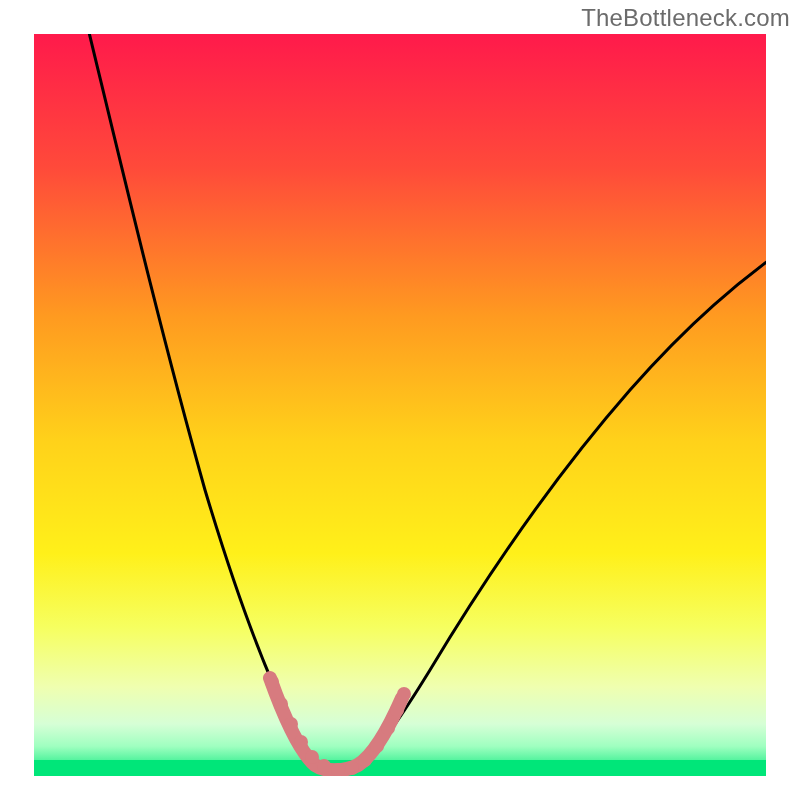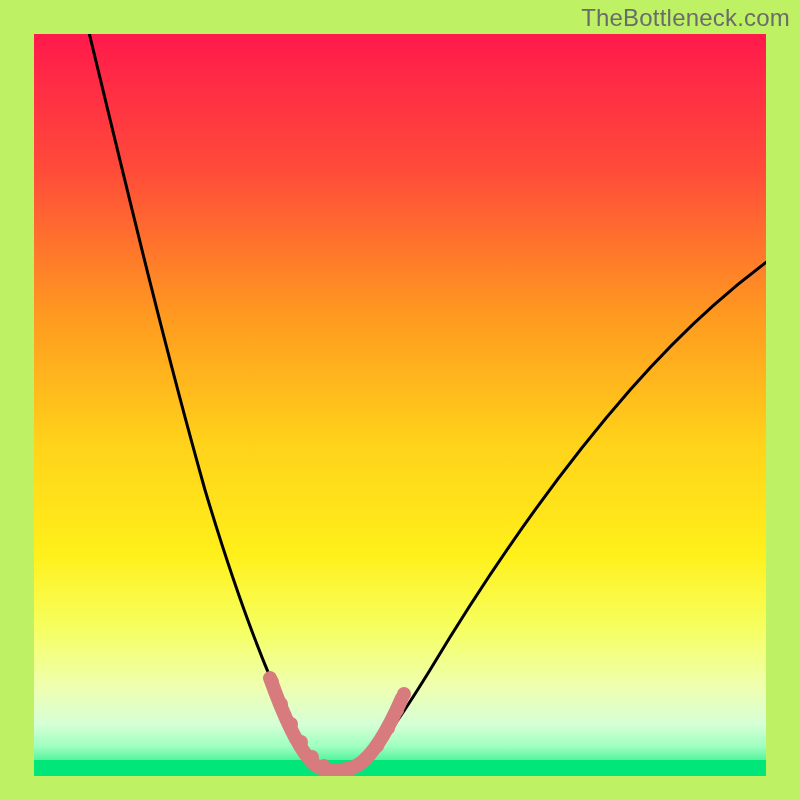--- a/index.html
+++ b/index.html
@@ -10,21 +10,21 @@
     background: #000;
     overflow: hidden;
     font-family: Arial, Helvetica, sans-serif;
   }
   .frame {
     position: absolute;
     left: 0;
     top: 0;
     width: 800px;
     height: 800px;
-    background: #bef264;
+    background: #ffffff;
   }
   .watermark {
     position: absolute;
     top: 4px;
     right: 10px;
     color: #6b6b6b;
     font-size: 24px;
     font-weight: 500;
     letter-spacing: 0.2px;
     user-select: none;

